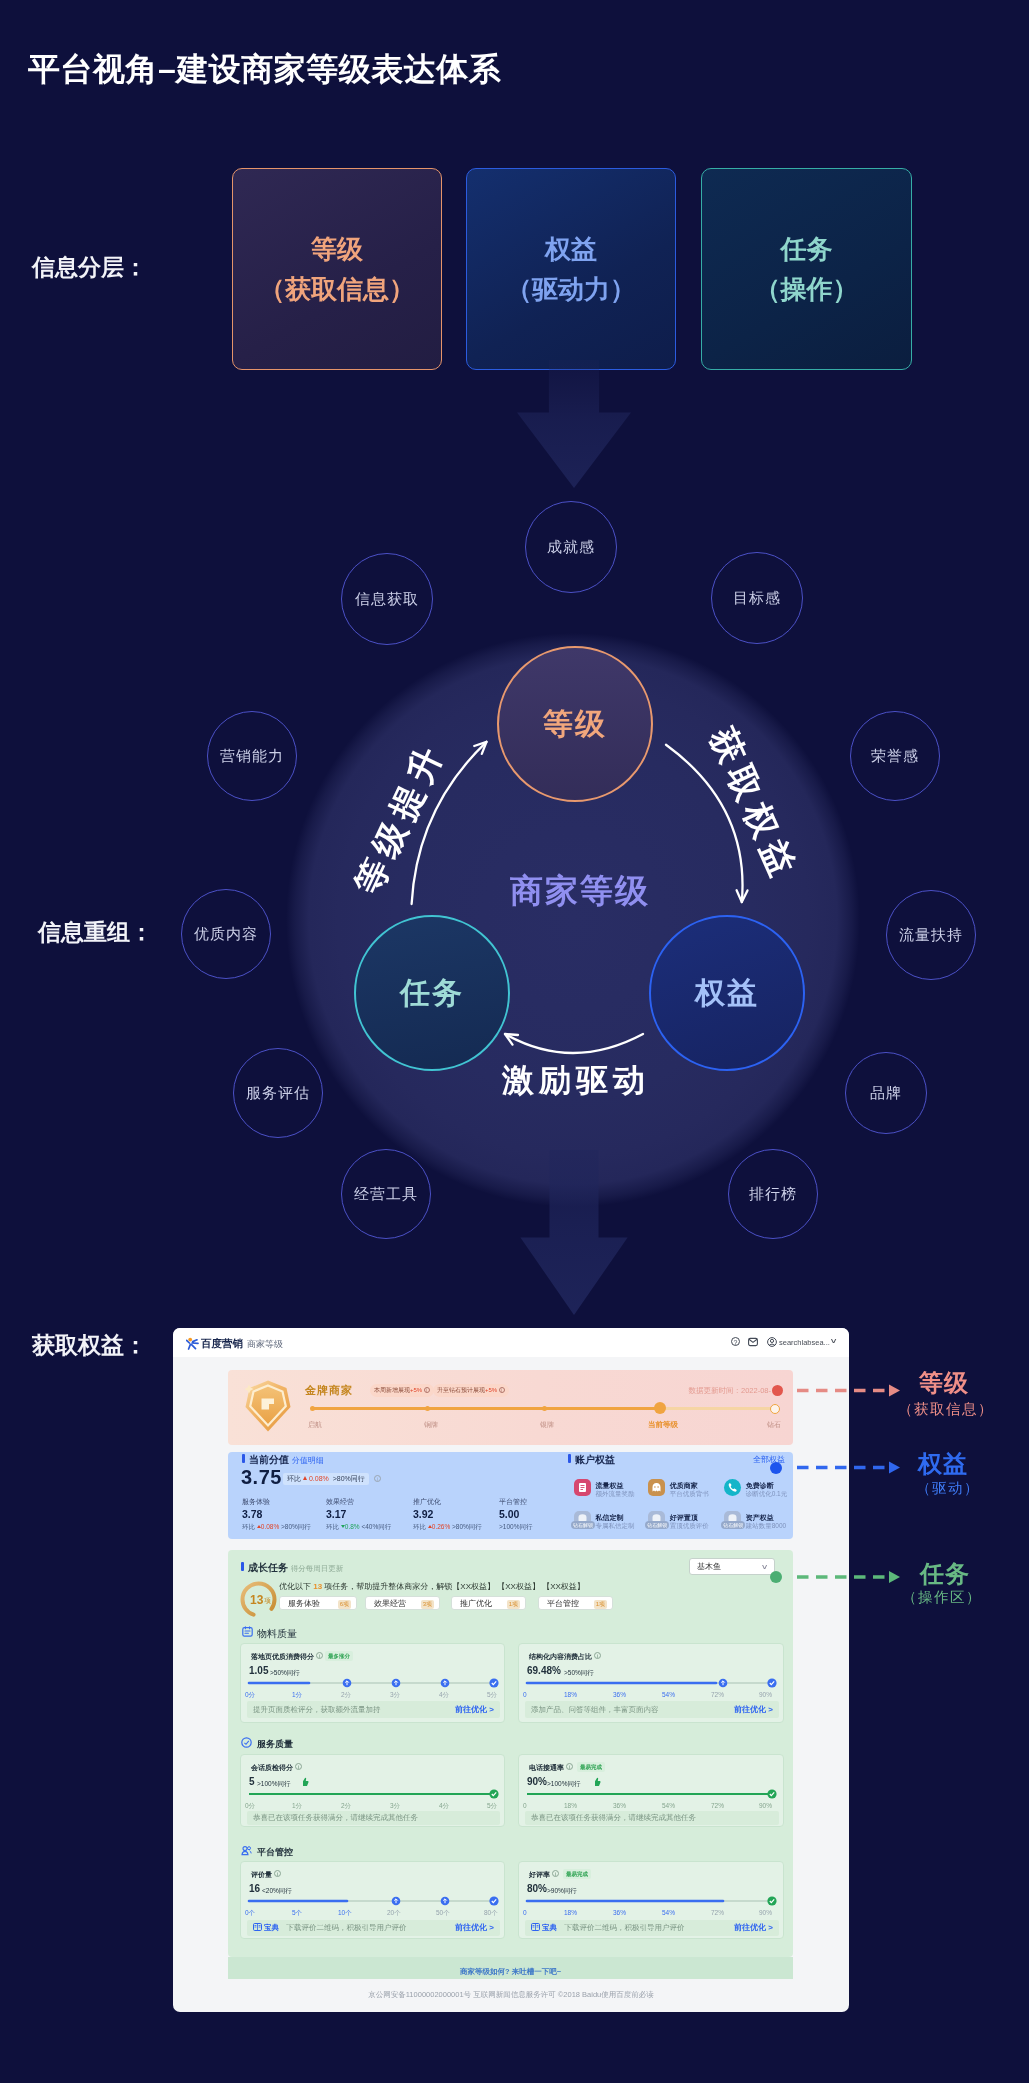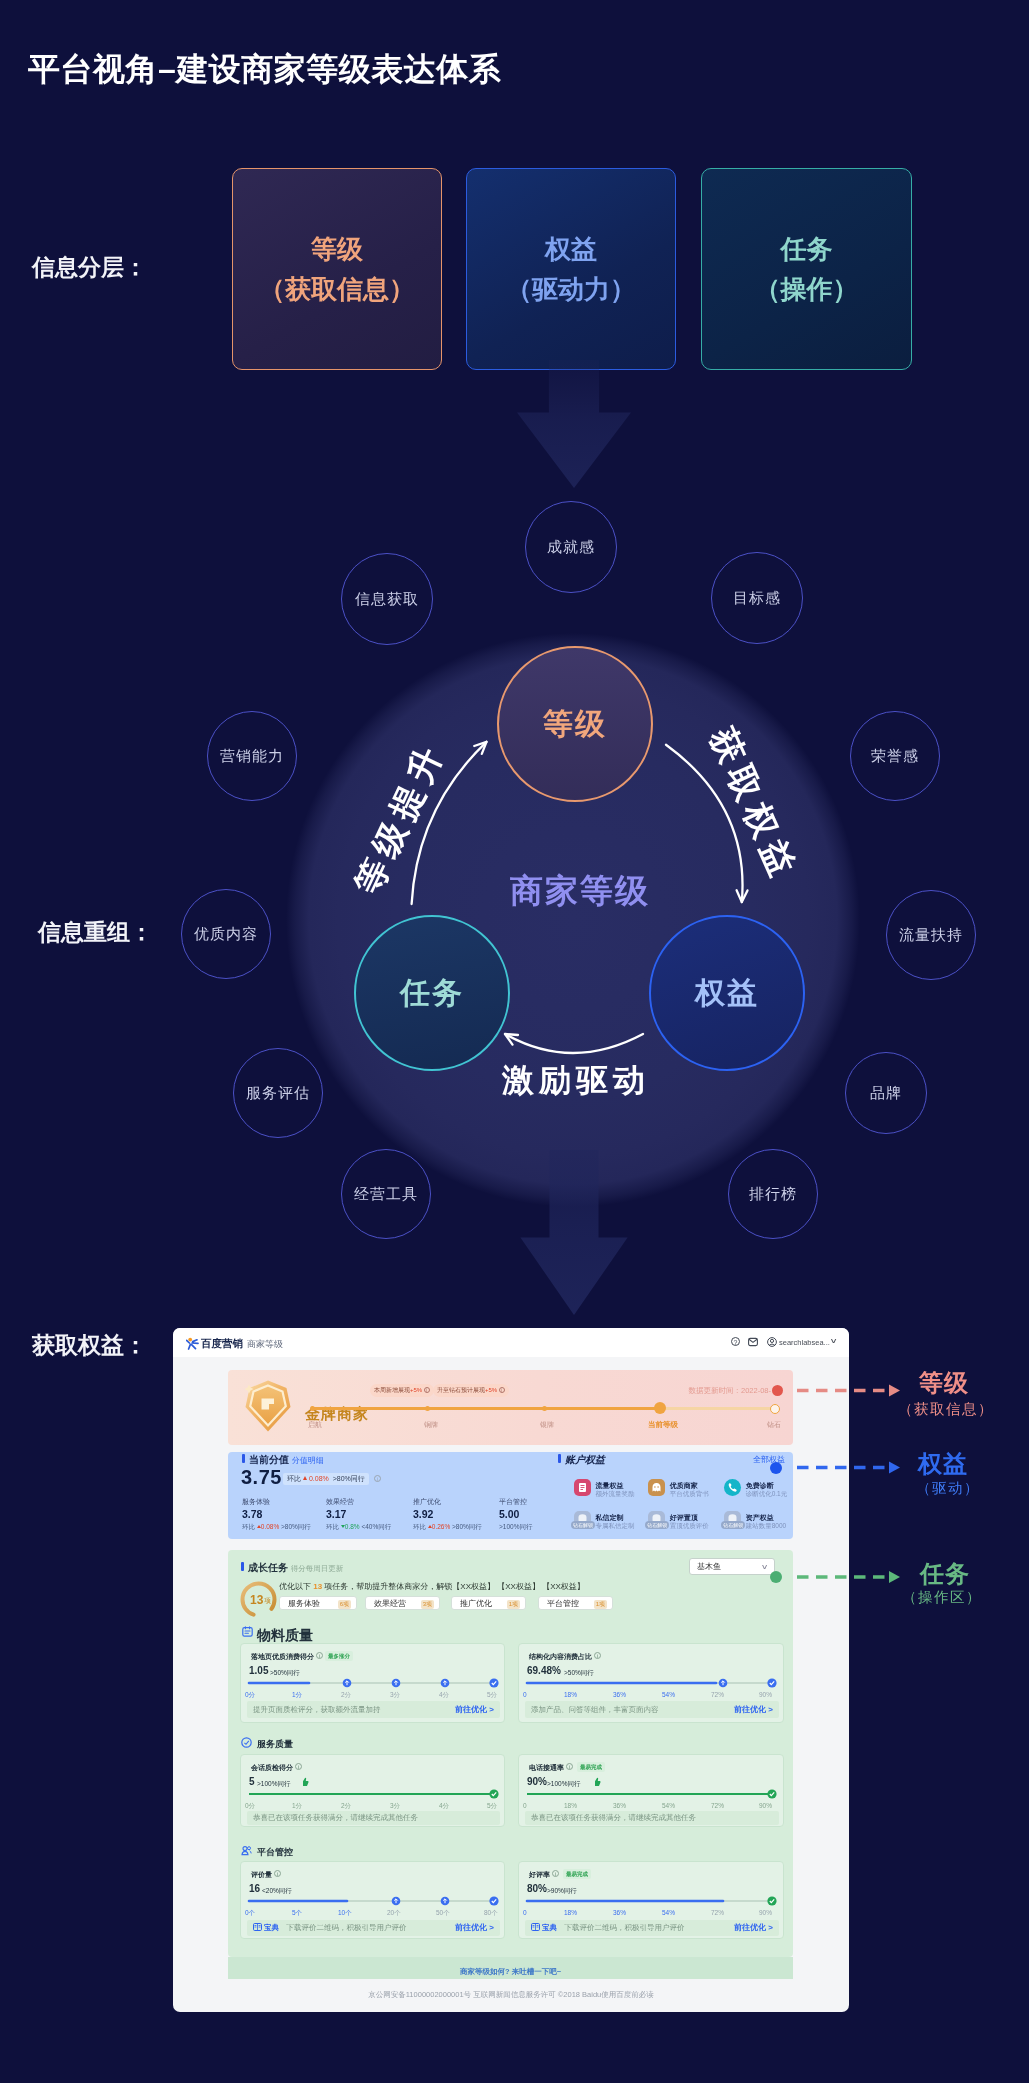--- a/index.html
+++ b/index.html
@@ -112,21 +112,21 @@
         <linearGradient id="gold2" x1="0" y1="0" x2="0" y2="1">
               <stop offset="0" stop-color="#f4c277"></stop>
               <stop offset="1" stop-color="#e9a145"></stop>
             </linearGradient>
         </defs>
         <path d="M26 2.5 L44.5 10 L48.5 29 L26 53.5 L3.5 29 L7.5 10 Z" fill="url(#gold)"></path>
         <path d="M26 7.5 L40.5 13.5 L43.8 28.3 L26 47.5 L8.2 28.3 L11.5 13.5 Z" fill="url(#gold2)" stroke="#fdedcf" stroke-width="2.2"></path>
         <path d="M19.5 20.5 h12.5 v5.5 h-5 v5.5 h-7.5 Z" fill="#fdf4de" opacity="0.95"></path>
         <path d="M7 6.5 l1.5 3 l3 1.5 l-3 1.5 l-1.5 3 l-1.5 -3 l-3 -1.5 l3 -1.5 Z" fill="#fde9c4"></path>
       </svg>
-      <div class="abs" style="left:77px;top:13px;font-size:15px;font-weight:bold;letter-spacing:1px;color:#c5861f;margin-top:22px;">金牌商家</div>
+      <div class="abs" style="left:77px;top:13px;font-size:11px;font-weight:bold;letter-spacing:1px;color:#c5861f;">金牌商家</div>
       <div class="abs" style="left:142px;top:14px;height:13px;padding:0 4px;background:#fbd7c9;border-radius:7px;font-size:6px;line-height:13px;color:#8a4a38;white-space:nowrap;">本周新增展现<span style="color:#e0452a;">+5%</span> <span style="display:inline-block;width:6px;height:6px;border:0.8px solid #b0756a;border-radius:50%;font-size:4.5px;line-height:5.5px;text-align:center;color:#b0756a;">i</span></div>
       <div class="abs" style="left:205px;top:14px;height:13px;padding:0 4px;background:#fbd7c9;border-radius:7px;font-size:6px;line-height:13px;color:#8a4a38;white-space:nowrap;">升至钻石预计展现<span style="color:#e0452a;">+5%</span> <span style="display:inline-block;width:6px;height:6px;border:0.8px solid #b0756a;border-radius:50%;font-size:4.5px;line-height:5.5px;text-align:center;color:#b0756a;">i</span></div>
       <div class="abs" style="right:22px;top:16px;font-size:7.5px;color:#e39a90;">数据更新时间：2022-08-</div>
 
       <div class="abs" style="left:84px;top:36.5px;width:348px;height:3px;background:#f0a440;border-radius:2px;"></div>
       <div class="abs" style="left:432px;top:36.5px;width:115px;height:3px;background:#f6d5a4;border-radius:2px;"></div>
       <div class="dot" style="left:81.5px;top:35.5px;width:5px;height:5px;background:#f0a440;"></div>
       <div class="dot" style="left:196.5px;top:35.5px;width:5px;height:5px;background:#f0a440;"></div>
       <div class="dot" style="left:313.5px;top:35.5px;width:5px;height:5px;background:#f0a440;"></div>
       <div class="dot" style="left:425.5px;top:32px;width:12px;height:12px;background:#f0a440;"></div>
@@ -149,21 +149,21 @@
       <div class="abs" style="left:98px;top:45px;font-size:7px;color:#3c4a6e;">效果经营</div>
       <div class="abs" style="left:98px;top:56px;font-size:10.5px;font-weight:bold;color:#0f1e42;">3.17</div>
       <div class="abs" style="left:98px;top:71px;font-size:6.5px;color:#44597e;">环比 <span style="display:inline-block;width:0;height:0;border-left:2px solid transparent;border-right:2px solid transparent;border-top:3.5px solid #21a35c;vertical-align:1px;"></span><span style="color:#21a35c;">0.8%</span> &lt;40%同行</div>
       <div class="abs" style="left:185px;top:45px;font-size:7px;color:#3c4a6e;">推广优化</div>
       <div class="abs" style="left:185px;top:56px;font-size:10.5px;font-weight:bold;color:#0f1e42;">3.92</div>
       <div class="abs" style="left:185px;top:71px;font-size:6.5px;color:#44597e;">环比 <span style="display:inline-block;width:0;height:0;border-left:2px solid transparent;border-right:2px solid transparent;border-bottom:3.5px solid #e0452a;vertical-align:1px;"></span><span style="color:#e0452a;">0.26%</span> &gt;80%同行</div>
       <div class="abs" style="left:271px;top:45px;font-size:7px;color:#3c4a6e;">平台管控</div>
       <div class="abs" style="left:271px;top:56px;font-size:10.5px;font-weight:bold;color:#0f1e42;">5.00</div>
       <div class="abs" style="left:271px;top:71px;font-size:6.5px;color:#44597e;">&gt;100%同行</div>
 
-      <div class="abs" style="left:330px;top:1px;font-size:10px;font-weight:bold;font-style:italic;"><span class="vb"></span>账户权益</div>
+      <div class="abs" style="left:340px;top:1px;font-size:10px;font-weight:bold;"><span class="vb"></span>账户权益</div>
       <div class="abs" style="left:525px;top:2px;font-size:8px;color:#2e64f1;">全部权益</div>
 
       <div class="abs" style="left:345.5px;top:27px;width:17px;height:17px;border-radius:5px;background:#d6476f;"></div>
       <svg class="abs" style="left:345.5px;top:27px;" width="17" height="17" viewBox="0 0 17 17">
           <rect x="5" y="4" width="7" height="9" rx="1" fill="#ffffff"></rect>
           <path d="M6.5 6.5 h4 M6.5 8.5 h4 M6.5 10.5 h2.5" stroke="#d6476f" stroke-width="0.9"></path>
         </svg>
       <div class="abs" style="left:367.5px;top:29px;font-size:7px;font-weight:bold;color:#17264c;">流量权益</div>
       <div class="abs" style="left:367.5px;top:38px;font-size:6.5px;color:#7e92bc;">额外流量奖励</div>
       <div class="abs" style="left:419.7px;top:27px;width:17px;height:17px;border-radius:5px;background:#c9914d;"></div>
@@ -221,21 +221,21 @@
       <div class="abs" style="left:51px;top:31px;font-size:8px;color:#2f3b33;">优化以下 <span style="color:#e8912c;font-weight:bold;">13</span> 项任务，帮助提升整体商家分，解锁【XX权益】 【XX权益】 【XX权益】</div>
       <div class="abs" style="left:51px;top:46px;width:78px;height:14px;background:#ffffff;border:1px solid #d5e0da;border-radius:3px;font-size:8px;line-height:13px;color:#333;padding-left:8px;">服务体验<span style="position:absolute;right:5px;top:2.5px;height:9px;background:#f3e3c8;color:#d98f2e;font-size:6px;line-height:9px;padding:0 2px;border-radius:2px;">6项</span></div>
       <div class="abs" style="left:137px;top:46px;width:75px;height:14px;background:#ffffff;border:1px solid #d5e0da;border-radius:3px;font-size:8px;line-height:13px;color:#333;padding-left:8px;">效果经营<span style="position:absolute;right:5px;top:2.5px;height:9px;background:#f3e3c8;color:#d98f2e;font-size:6px;line-height:9px;padding:0 2px;border-radius:2px;">3项</span></div>
       <div class="abs" style="left:223px;top:46px;width:75px;height:14px;background:#ffffff;border:1px solid #d5e0da;border-radius:3px;font-size:8px;line-height:13px;color:#333;padding-left:8px;">推广优化<span style="position:absolute;right:5px;top:2.5px;height:9px;background:#f3e3c8;color:#d98f2e;font-size:6px;line-height:9px;padding:0 2px;border-radius:2px;">1项</span></div>
       <div class="abs" style="left:310px;top:46px;width:75px;height:14px;background:#ffffff;border:1px solid #d5e0da;border-radius:3px;font-size:8px;line-height:13px;color:#333;padding-left:8px;">平台管控<span style="position:absolute;right:5px;top:2.5px;height:9px;background:#f3e3c8;color:#d98f2e;font-size:6px;line-height:9px;padding:0 2px;border-radius:2px;">1项</span></div>
 
       <svg class="abs" style="left:14px;top:76px;" width="11" height="11" viewBox="0 0 11 11">
           <rect x="0.8" y="1.6" width="9.4" height="8.6" rx="1.6" fill="none" stroke="#3a6ef0" stroke-width="1.2"></rect>
           <path d="M3.4 0.8 v2 M7.6 0.8 v2 M3 5 h5 M3 7.2 h3.4" stroke="#3a6ef0" stroke-width="1.1" stroke-linecap="round"></path>
         </svg>
-      <div class="abs" style="left:29px;top:77px;font-size:14px;font-weight:bold;">物料质量</div>
+      <div class="abs" style="left:29px;top:77px;font-size:10px;font-weight:normal;">物料质量</div>
 
       <div class="gcard" style="left:12px;top:93px;width:265px;height:80px;">
         <div class="abs" style="left:10px;top:8px;font-size:7px;font-weight:bold;">落地页优质消费得分<span class="ginf">i</span></div>
         <div class="abs" style="left:84px;top:7px;height:10px;background:#d8efdd;color:#2aa14f;font-size:5.5px;line-height:10px;padding:0 3px;border-radius:2px;font-weight:bold;">最多涨分</div>
         <div class="abs" style="left:8px;top:21px;font-size:10px;font-weight:bold;">1.05</div>
         <div class="abs" style="left:29px;top:24.5px;font-size:6.5px;">&gt;50%同行</div>
         <svg class="abs" style="left:6px;top:31px;" width="253" height="16" viewBox="0 0 253 16">
           <path d="M2 8 H247" stroke="#bdd2c5" stroke-width="1.4"></path>
             <path d="M2 8 H62" stroke="#3a6ef0" stroke-width="2.6" stroke-linecap="round"></path>
           <g>

